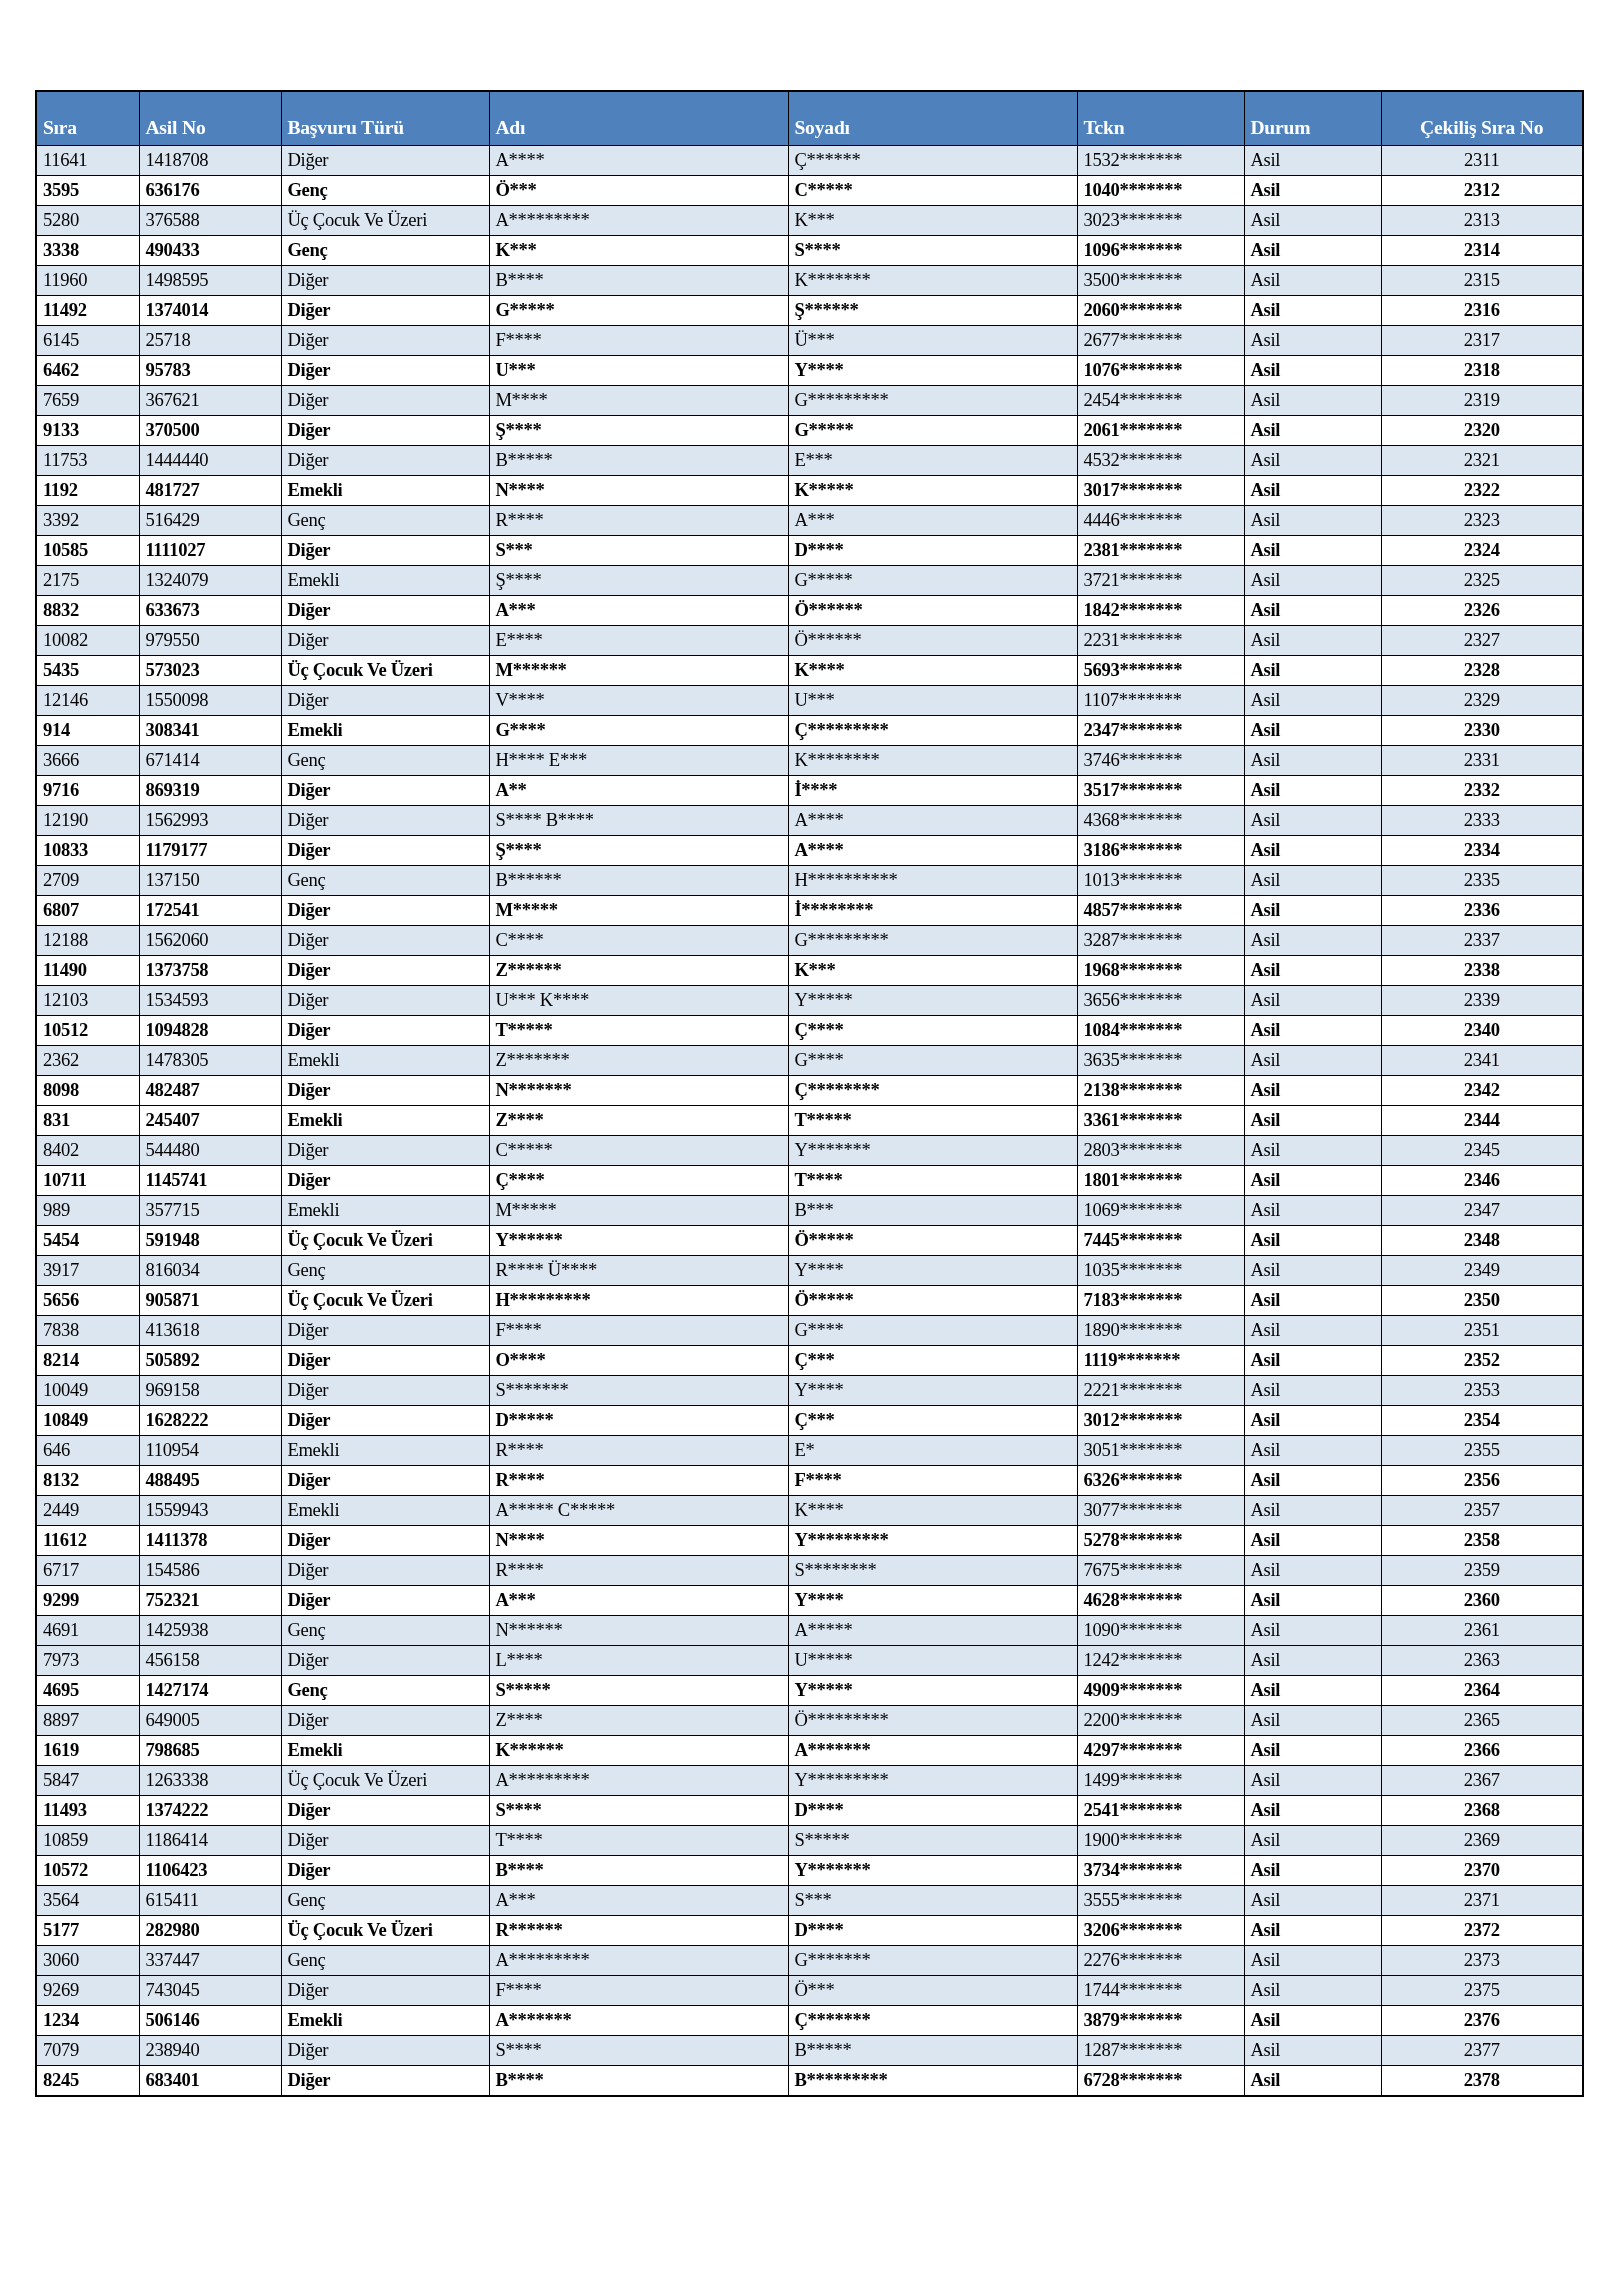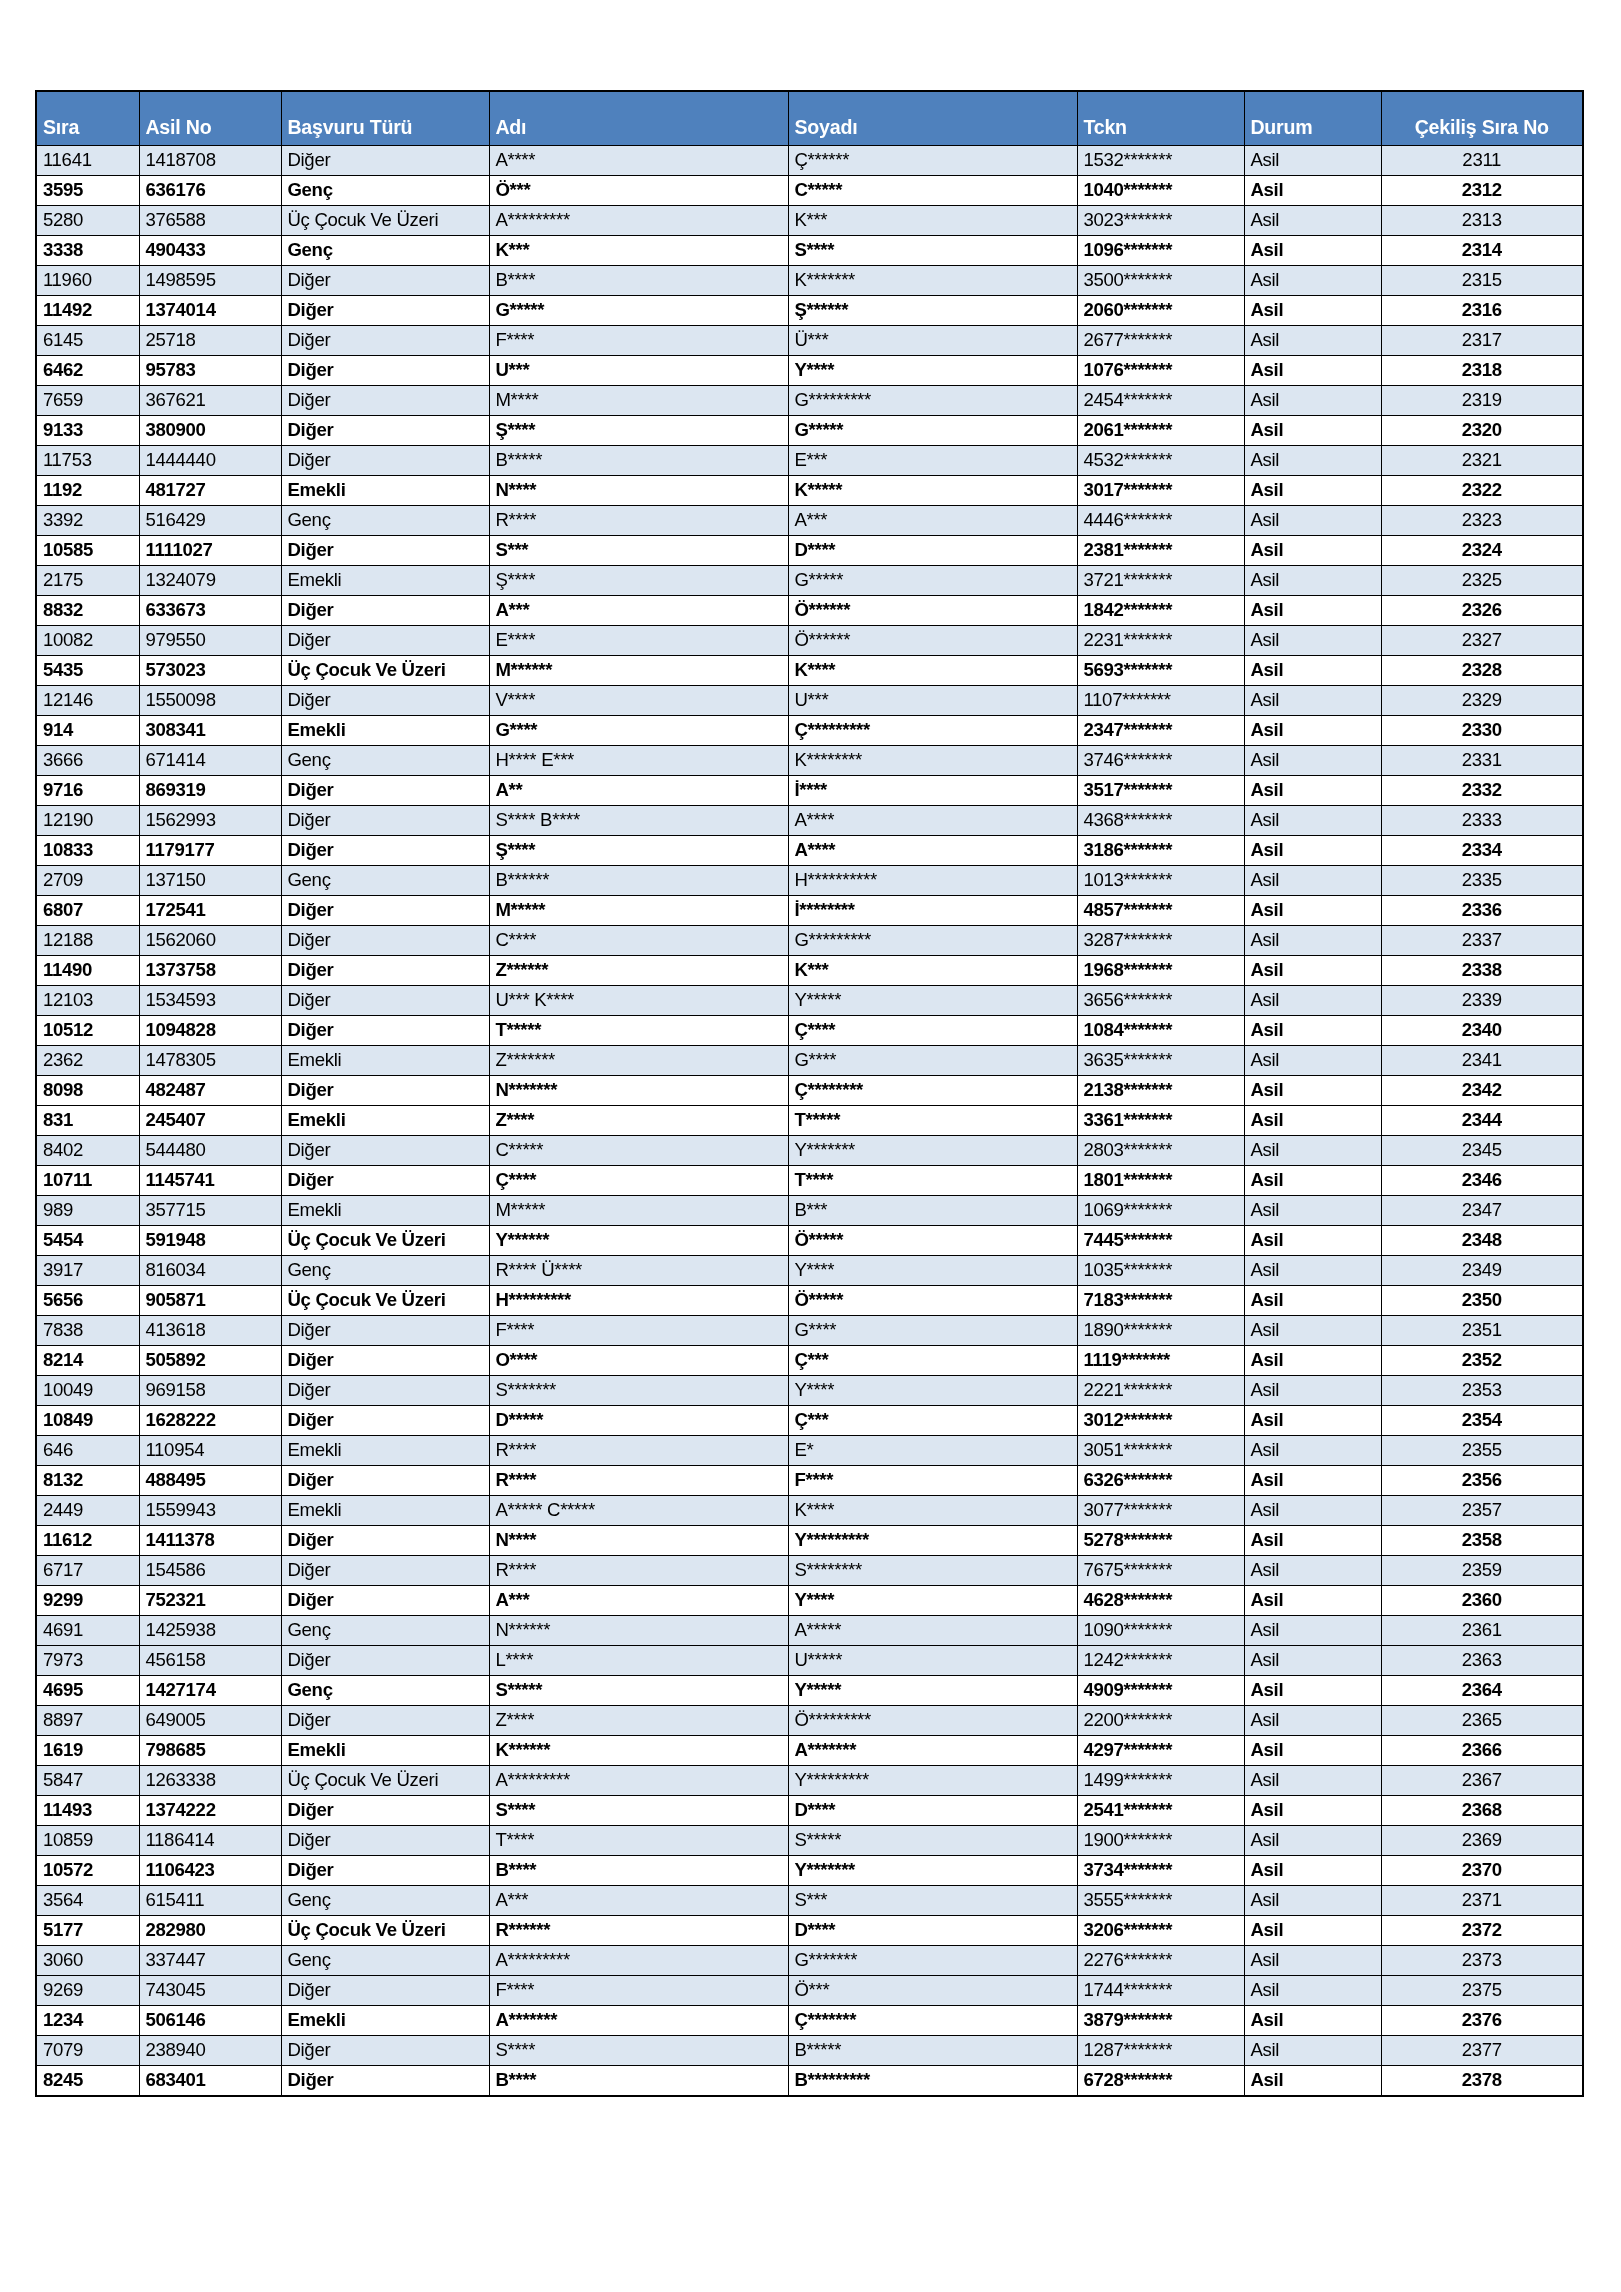--- a/index.html
+++ b/index.html
@@ -13,20 +13,21 @@
     height: 2293px;
     font-family: "Liberation Sans", sans-serif;
     -webkit-font-smoothing: antialiased;
   }
   .page {
     position: relative;
     width: 1501px;
     height: 2293px;
     box-sizing: border-box;
     padding: 90px 35px 0 35px;
+    font-family: Liberation Serif, serif;
   }
   table.results {
     border-collapse: collapse;
     table-layout: fixed;
     width: 1547px;
     border: 2px solid #000000;
   }
   table.results col.c-sira        { width: 103px; }
   table.results col.c-banka       { width: 142px; }
   table.results col.c-basvuru     { width: 208px; }
@@ -185,21 +186,21 @@
           <td>367621</td>
           <td>Diğer</td>
           <td>M****</td>
           <td>G*********</td>
           <td>2454*******</td>
           <td>Asil</td>
           <td class="center">2319</td>
         </tr>
         <tr class="even">
           <td>9133</td>
-          <td>380900</td>
+          <td>370500</td>
           <td>Diğer</td>
           <td>Ş****</td>
           <td>G*****</td>
           <td>2061*******</td>
           <td>Asil</td>
           <td class="center">2320</td>
         </tr>
         <tr class="odd">
           <td>11753</td>
           <td>1444440</td>

